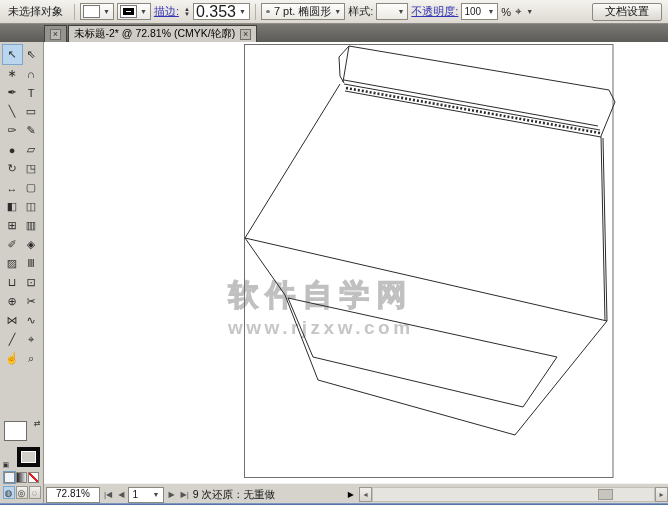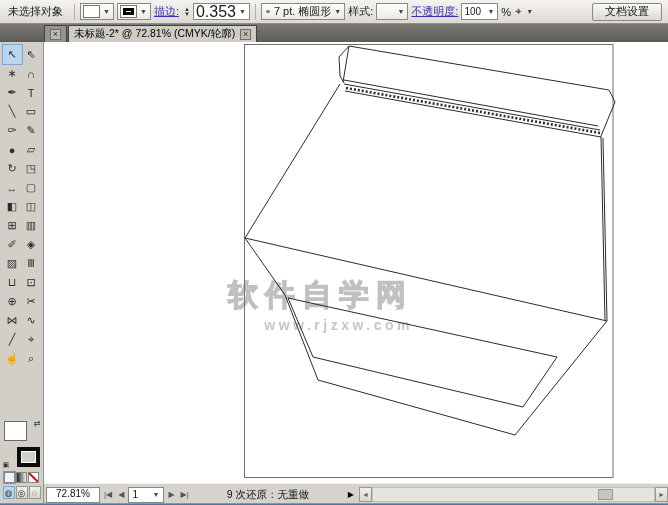--- a/index.html
+++ b/index.html
@@ -86,34 +86,34 @@
   }
   .mode-btn.sel { background:#b9d6ee; border-color:#7da7cd; }
   
   .canvas { flex:1; position:relative; background:#fff; margin-bottom:22px; overflow:hidden; }
   .artwork-svg { position:absolute; inset:0; z-index:2; }
   .watermark { position:absolute; left:184px; top:233px; z-index:1; pointer-events:none;text-align:right; }
   .wm1 {
     font-size:30px; font-weight:bold; letter-spacing:7px;
     color:rgba(190,190,190,.35); -webkit-text-stroke:1.2px #c0c0c0;
   }
-  .wm2 { font-size:14px; font-weight:bold; letter-spacing:3.5px; color:#c6c6c6; margin-top:1px; }
+  .wm2 { font-size:19px; font-weight:bold; letter-spacing:3.5px; color:#c6c6c6; margin-top:1px; }
   
   .status-bar {
     position:absolute; left:44px; right:0; bottom:0; height:22px;
     background:#d6d3cc; border-top:1px solid #f4f2ee;
     display:flex; align-items:center; font-size:10.5px; color:#111;
     padding:0 0 0 2px; gap:2px; z-index:3;
   }
   .sb-combo {
     height:16px; background:#fff; border:1px solid #8a887f;
     display:inline-flex; align-items:center; gap:3px; padding:0 3px; font-size:10px;
   }
   .navbtn { font-size:8px; color:#555; padding:0 2px; }
-  .status-msg { flex:0 0 150px; text-align:center; }
+  .status-msg { flex:0 0 150px; }
   .flyout { font-size:8px; color:#000; margin:0 3px; }
   .hscroll { flex:1; height:16px; position:relative; display:flex; align-items:center; }
   .scroll-btn {
     width:13px; height:15px; font-size:8px; color:#555;
     display:inline-flex; align-items:center; justify-content:center;
     border:1px solid #9a9890; background:linear-gradient(#f1efeb,#d9d6cf);
   }
   .scroll-track { flex:1; height:15px; background:#e6e4df; border:1px solid #c2bfb8; position:relative; }
   .scroll-thumb { position:absolute; left:225px; top:1px; width:15px; height:11px;
     background:#c8c5be; border:1px solid #9a9890; }

